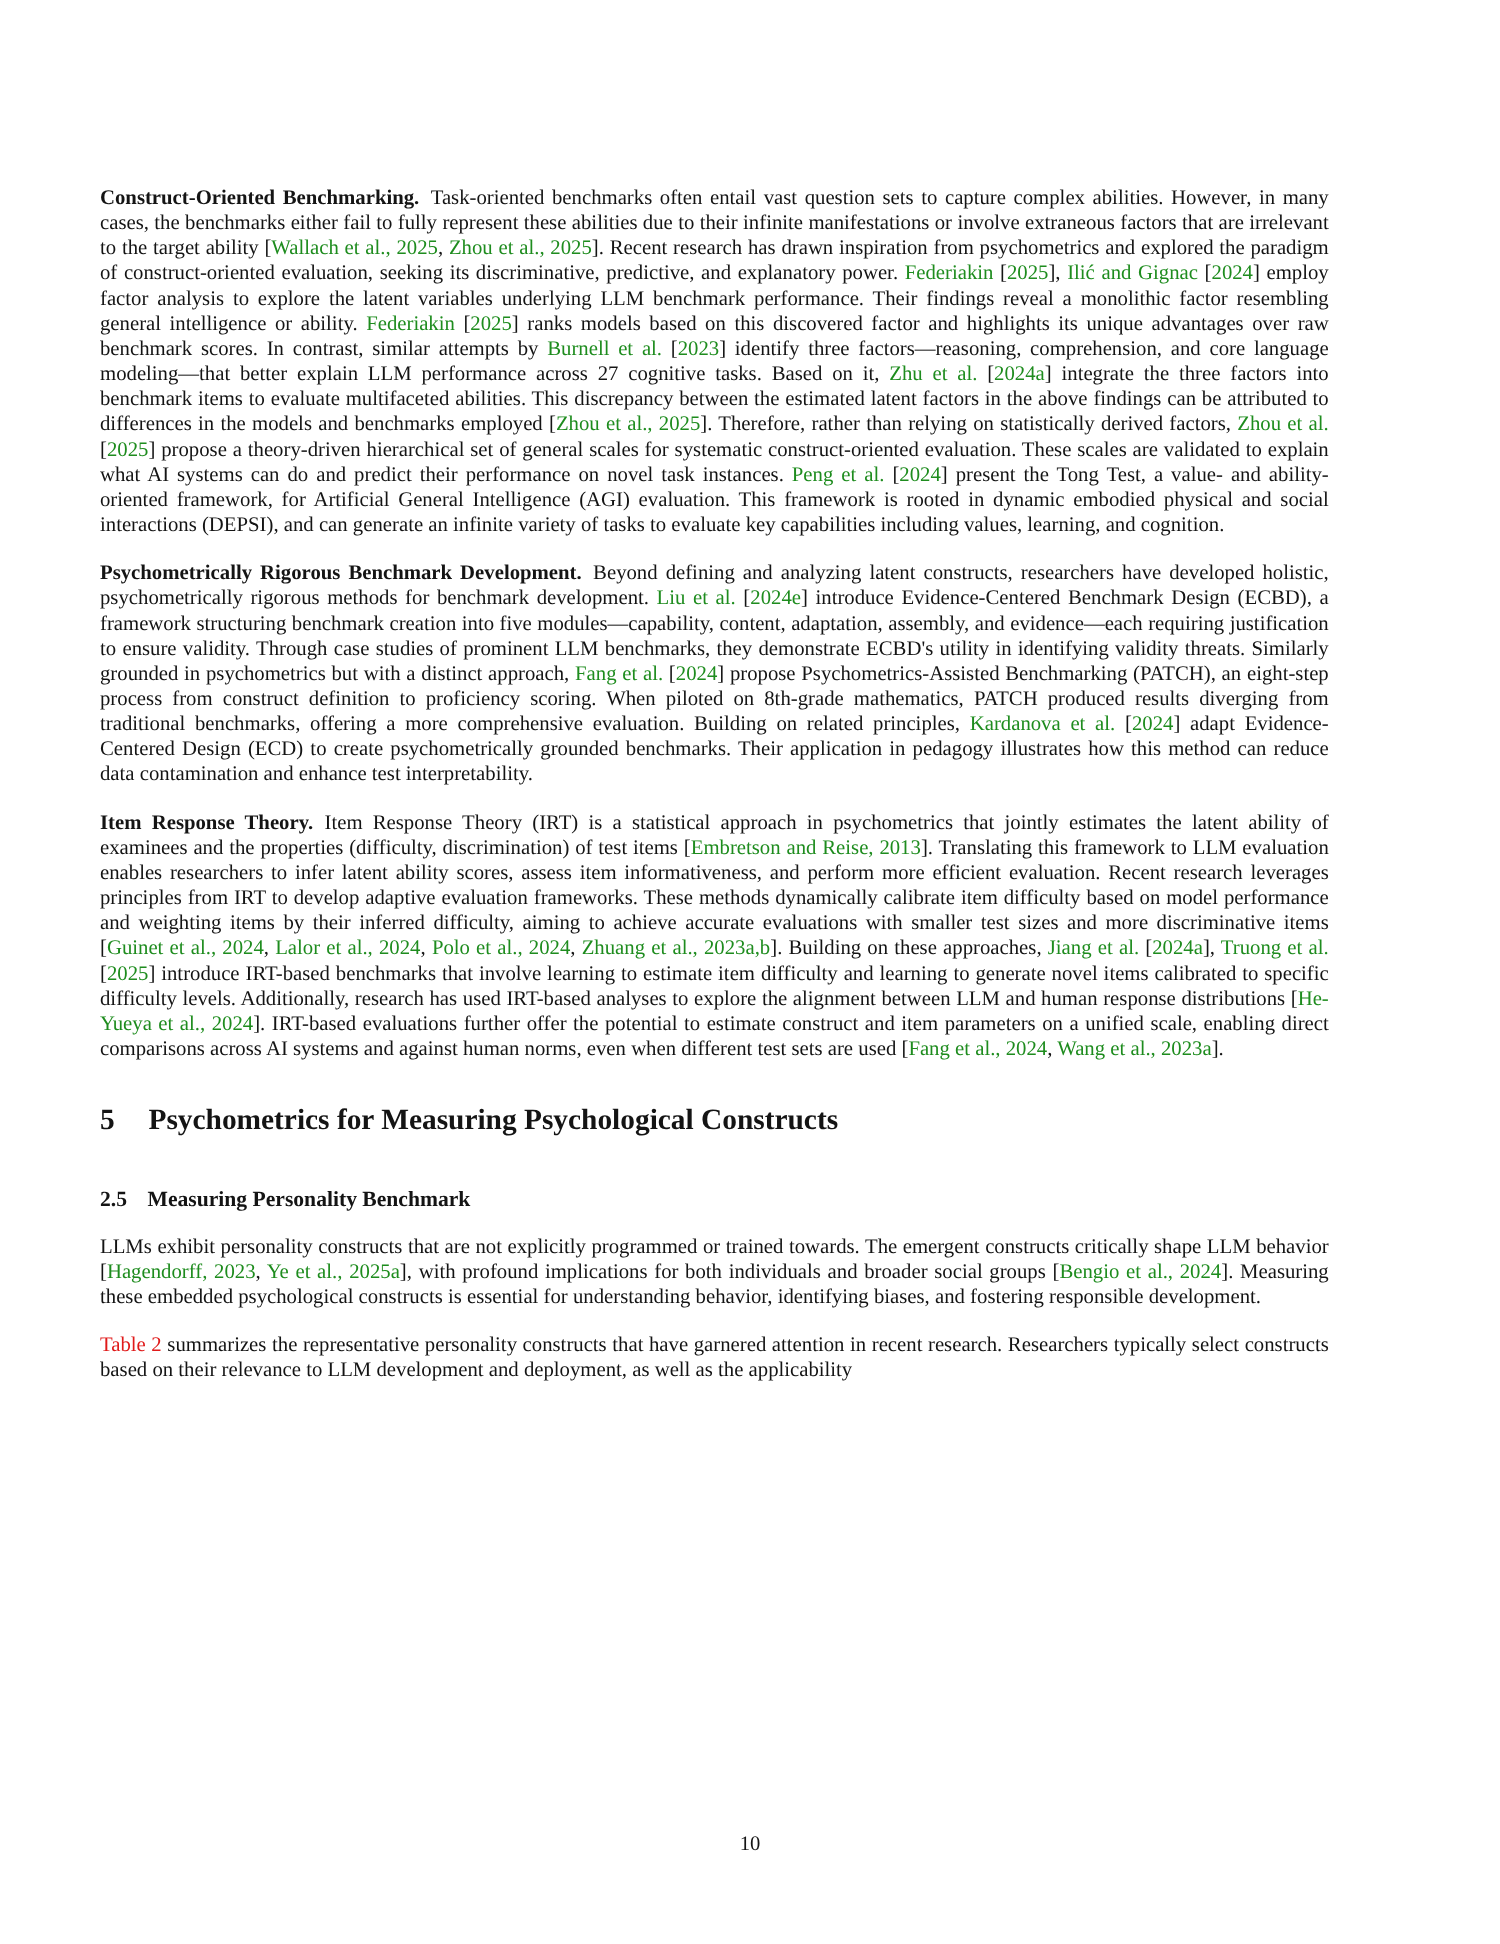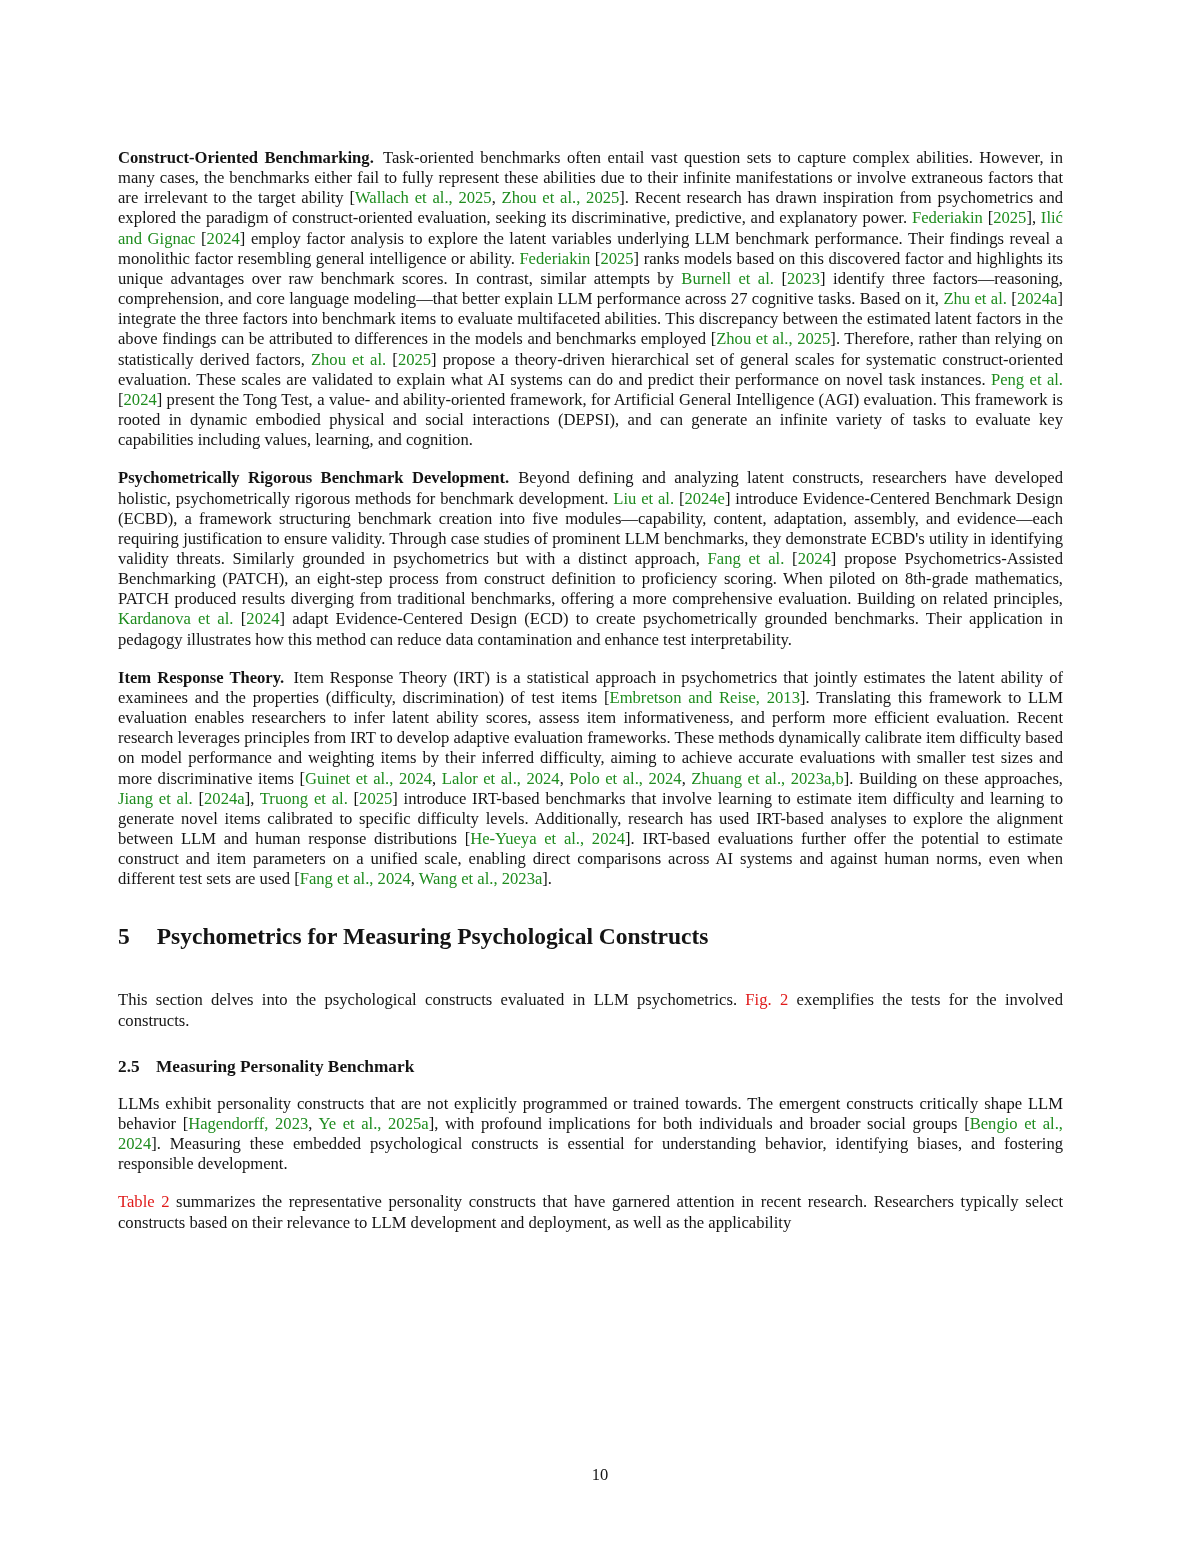--- a/index.html
+++ b/index.html
@@ -13,21 +13,21 @@
     background: #ffffff;
   }
   .page {
     position: relative;
     width: 1200px;
     height: 1555px;
     box-sizing: border-box;
     background: #ffffff;
     font-family: "Liberation Serif", "DejaVu Serif", serif;
     color: var(--ink);
-    padding: 148px 137px 0 118px;
+    padding: 148px 137px 0 80px;
     overflow: hidden;
   }
   .content { width: 100%; }
   .para {
     font-size: 16.6px;
     line-height: 20.15px;
     text-align: justify;
     margin: 0 0 18px 0;
     text-justify: inter-word;
   }
@@ -63,21 +63,20 @@
 </style>
 </head>
 <body>
 
 <div class="page">
   <div class="content">
       <p class="para"><span class="lead">Construct-Oriented Benchmarking.</span><span>Task-oriented benchmarks often entail vast question sets to capture complex abilities. However, in many cases, the benchmarks either fail to fully represent these abilities due to their infinite manifestations or involve extraneous factors that are irrelevant to the target ability [</span><span class="cite">Wallach et al., 2025</span><span>, </span><span class="cite">Zhou et al., 2025</span><span>]. Recent research has drawn inspiration from psychometrics and explored the paradigm of construct-oriented evaluation, seeking its discriminative, predictive, and explanatory power. </span><span class="cite">Federiakin</span><span> [</span><span class="cite">2025</span><span>], </span><span class="cite">Ilić and Gignac</span><span> [</span><span class="cite">2024</span><span>] employ factor analysis to explore the latent variables underlying LLM benchmark performance. Their findings reveal a monolithic factor resembling general intelligence or ability. </span><span class="cite">Federiakin</span><span> [</span><span class="cite">2025</span><span>] ranks models based on this discovered factor and highlights its unique advantages over raw benchmark scores. In contrast, similar attempts by </span><span class="cite">Burnell et al.</span><span> [</span><span class="cite">2023</span><span>] identify three factors—reasoning, comprehension, and core language modeling—that better explain LLM performance across 27 cognitive tasks. Based on it, </span><span class="cite">Zhu et al.</span><span> [</span><span class="cite">2024a</span><span>] integrate the three factors into benchmark items to evaluate multifaceted abilities. This discrepancy between the estimated latent factors in the above findings can be attributed to differences in the models and benchmarks employed [</span><span class="cite">Zhou et al., 2025</span><span>]. Therefore, rather than relying on statistically derived factors, </span><span class="cite">Zhou et al.</span><span> [</span><span class="cite">2025</span><span>] propose a theory-driven hierarchical set of general scales for systematic construct-oriented evaluation. These scales are validated to explain what AI systems can do and predict their performance on novel task instances. </span><span class="cite">Peng et al.</span><span> [</span><span class="cite">2024</span><span>] present the Tong Test, a value- and ability-oriented framework, for Artificial General Intelligence (AGI) evaluation. This framework is rooted in dynamic embodied physical and social interactions (DEPSI), and can generate an infinite variety of tasks to evaluate key capabilities including values, learning, and cognition.</span></p>
       <p class="para"><span class="lead">Psychometrically Rigorous Benchmark Development.</span><span>Beyond defining and analyzing latent constructs, researchers have developed holistic, psychometrically rigorous methods for benchmark development. </span><span class="cite">Liu et al.</span><span> [</span><span class="cite">2024e</span><span>] introduce Evidence-Centered Benchmark Design (ECBD), a framework structuring benchmark creation into five modules—capability, content, adaptation, assembly, and evidence—each requiring justification to ensure validity. Through case studies of prominent LLM benchmarks, they demonstrate ECBD's utility in identifying validity threats. Similarly grounded in psychometrics but with a distinct approach, </span><span class="cite">Fang et al.</span><span> [</span><span class="cite">2024</span><span>] propose Psychometrics-Assisted Benchmarking (PATCH), an eight-step process from construct definition to proficiency scoring. When piloted on 8th-grade mathematics, PATCH produced results diverging from traditional benchmarks, offering a more comprehensive evaluation. Building on related principles, </span><span class="cite">Kardanova et al.</span><span> [</span><span class="cite">2024</span><span>] adapt Evidence-Centered Design (ECD) to create psychometrically grounded benchmarks. Their application in pedagogy illustrates how this method can reduce data contamination and enhance test interpretability.</span></p>
       <p class="para"><span class="lead">Item Response Theory.</span><span>Item Response Theory (IRT) is a statistical approach in psychometrics that jointly estimates the latent ability of examinees and the properties (difficulty, discrimination) of test items [</span><span class="cite">Embretson and Reise, 2013</span><span>]. Translating this framework to LLM evaluation enables researchers to infer latent ability scores, assess item informativeness, and perform more efficient evaluation. Recent research leverages principles from IRT to develop adaptive evaluation frameworks. These methods dynamically calibrate item difficulty based on model performance and weighting items by their inferred difficulty, aiming to achieve accurate evaluations with smaller test sizes and more discriminative items [</span><span class="cite">Guinet et al., 2024</span><span>, </span><span class="cite">Lalor et al., 2024</span><span>, </span><span class="cite">Polo et al., 2024</span><span>, </span><span class="cite">Zhuang et al., 2023a,b</span><span>]. Building on these approaches, </span><span class="cite">Jiang et al.</span><span> [</span><span class="cite">2024a</span><span>], </span><span class="cite">Truong et al.</span><span> [</span><span class="cite">2025</span><span>] introduce IRT-based benchmarks that involve learning to estimate item difficulty and learning to generate novel items calibrated to specific difficulty levels. Additionally, research has used IRT-based analyses to explore the alignment between LLM and human response distributions [</span><span class="cite">He-Yueya et al., 2024</span><span>]. IRT-based evaluations further offer the potential to estimate construct and item parameters on a unified scale, enabling direct comparisons across AI systems and against human norms, even when different test sets are used [</span><span class="cite">Fang et al., 2024</span><span>, </span><span class="cite">Wang et al., 2023a</span><span>].</span></p>
       <h2 class="sec"><span class="secnum">5</span><span>Psychometrics for Measuring Psychological Constructs</span></h2>
-      <p class="para"><span>This section delves into the psychological constructs evaluated in LLM psychometrics. </span><span class="ref">Fig. 2</span><span> exemplifies the tests for the involved constructs.</span></p>
       <h3 class="subsec"><span class="secnum">2.5</span><span>Measuring Personality Benchmark</span></h3>
       <p class="para"><span>LLMs exhibit personality constructs that are not explicitly programmed or trained towards. The emergent constructs critically shape LLM behavior [</span><span class="cite">Hagendorff, 2023</span><span>, </span><span class="cite">Ye et al., 2025a</span><span>], with profound implications for both individuals and broader social groups [</span><span class="cite">Bengio et al., 2024</span><span>]. Measuring these embedded psychological constructs is essential for understanding behavior, identifying biases, and fostering responsible development.</span></p>
       <p class="para"><span class="ref">Table 2</span><span> summarizes the representative personality constructs that have garnered attention in recent research. Researchers typically select constructs based on their relevance to LLM development and deployment, as well as the applicability</span></p>
     </div>
   <div class="footer">
     <span>10</span>
   </div>
 </div>
 
 </body></html>

